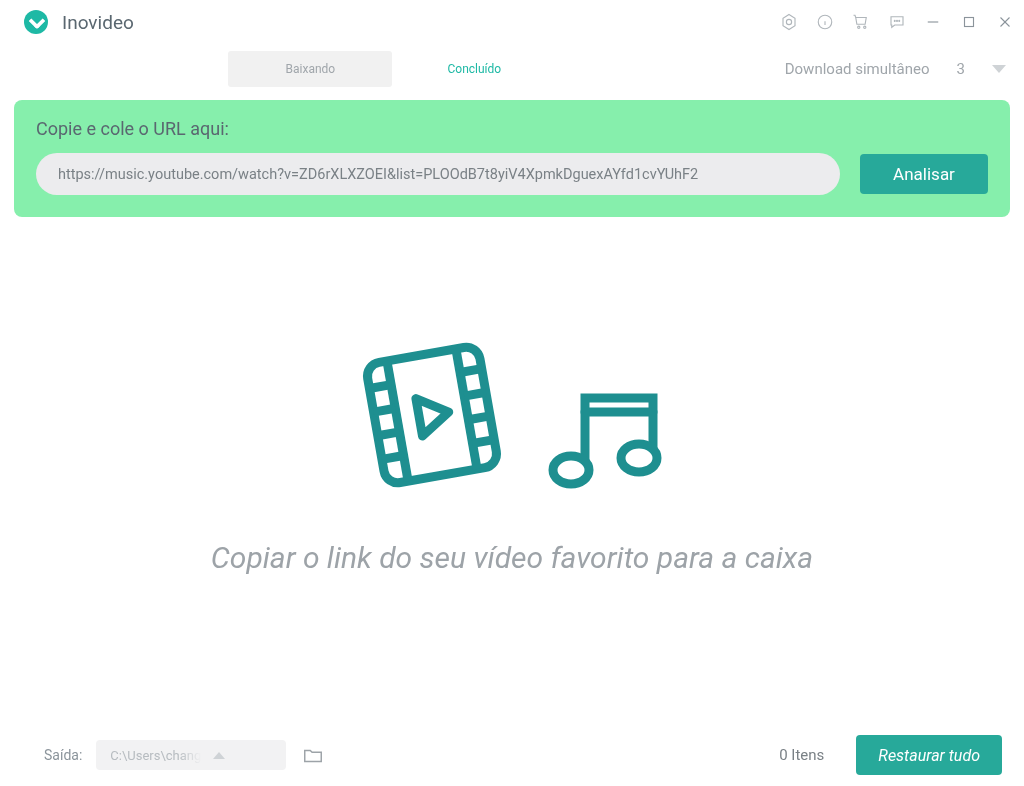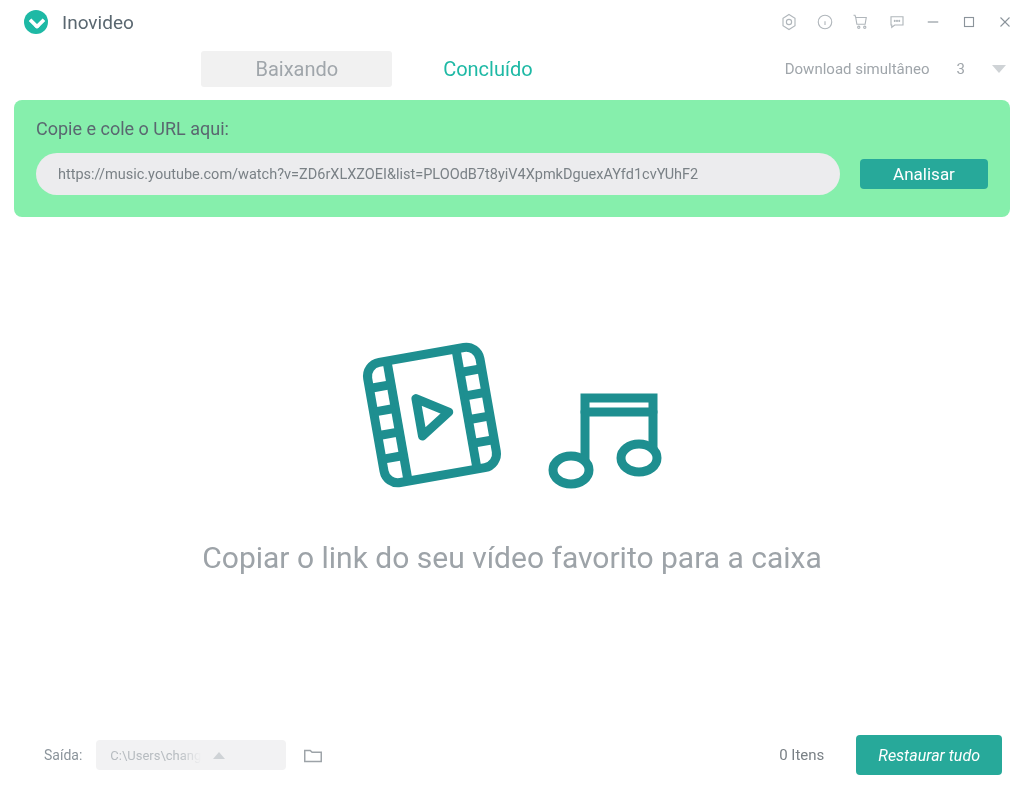--- a/index.html
+++ b/index.html
@@ -7,35 +7,35 @@
 .titlebar { height: 44px; display: flex; align-items: center; padding: 0 10px 0 24px; }
 .logo { width: 24px; height: 24px; border-radius: 50%; background: #1eb9a5; position: relative; margin-right: 14px; }
 .logo::after { content: ""; position: absolute; top: 5px; left: 7px; width: 8px; height: 8px; border-right: 4px solid #fff; border-bottom: 4px solid #fff; transform: rotate(45deg); border-radius: 0 0 3px 0; }
 .app-title { font-size: 19px; color: #5a6770; font-weight: 400; }
 .titlebar-icons { margin-left: auto; display: flex; gap: 18px; align-items: center; color: #b0b6bb; }
 .ticon { width: 18px; height: 18px; display: flex; align-items: center; justify-content: center; cursor: pointer; }
 .ticon svg { width: 18px; height: 18px; stroke: #b0b6bb; fill: none; stroke-width: 1.5; }
 .ticon.close svg, .ticon.min svg, .ticon.max svg { stroke: #8b949b; }
 .tab-row { height: 50px; display: flex; align-items: center; padding: 0 18px 0 0; }
 .tabs { margin-left: auto; margin-right: auto; display: flex; position: relative; left: 0; }
-.tab { width: 191px; height: 36px; display: flex; align-items: center; justify-content: center; font-size: 20px; cursor: pointer; border-radius: 3px; }
+.tab { width: 164px; height: 36px; display: flex; align-items: center; justify-content: center; font-size: 12px; cursor: pointer; border-radius: 3px; }
 .tab.inactive { color: #a0a6ab; background: #f1f1f1; }
 .tab.active { color: #1eb9a5; background: #ffffff; }
 .sim-dl { display: flex; align-items: center; gap: 23px; color: #a0a6ab; font-size: 15px; cursor: pointer; }
 .sim-num { color: #a0a6ab; padding: 0 4px; }
 .sim-caret { width: 0; height: 0; border-left: 7px solid transparent; border-right: 7px solid transparent; border-top: 8px solid #cfd3d6; }
 .url-panel { margin: 6px 14px 0 14px; background: #86efac; border-radius: 8px; padding: 18px 22px 22px 22px; }
 .url-label { color: #5a6770; font-size: 18px; margin-bottom: 14px; }
 .url-row { display: flex; gap: 20px; align-items: center; }
 .url-input { flex: 1; height: 42px; border-radius: 21px; border: none; background: #ececee; padding: 0 22px; font-size: 14.5px; color: #7a8186; outline: none; }
-.analyze-btn { width: 128px; height: 30px; background: #27a99a; border: none; border-radius: 4px; color: #fff; font-size: 17px; cursor: pointer; }
+.analyze-btn { width: 128px; height: 40px; background: #27a99a; border: none; border-radius: 4px; color: #fff; font-size: 17px; cursor: pointer; }
 .center-area { flex: 1; display: flex; flex-direction: column; align-items: center; justify-content: center; padding-bottom: 30px; }
 .illust { display: flex; align-items: flex-end; gap: 30px; margin-bottom: 46px; }
 .illust svg { display: block; }
-.center-text { color: #9da3a8; font-size: 30px; font-weight: 400; }
+.center-text { color: #9da3a8; font-size: 30px; font-weight: 400; font-style: italic; }
 .footer { height: 62px; display: flex; align-items: center; padding: 0 22px 0 44px; gap: 14px; }
 .out-label { color: #8b949b; font-size: 14px; }
 .out-path-wrap { background: #f2f2f3; border-radius: 4px; height: 30px; display: flex; align-items: center; padding: 0 10px 0 14px; gap: 6px; cursor: pointer; width: 190px; }
 .out-path { color: #b7bcc0; font-size: 13px; white-space: nowrap; overflow: hidden; }
 .out-path-fade { background: linear-gradient(90deg, rgba(242,242,243,0) 0%, #f2f2f3 80%); width: 28px; height: 100%; margin-left: -28px; position: relative; }
 .out-caret { width: 0; height: 0; border-left: 6px solid transparent; border-right: 6px solid transparent; border-bottom: 7px solid #cfd3d6; }
 .folder-icon { width: 22px; height: 22px; cursor: pointer; margin-left: 2px; }
 .folder-icon svg { width: 22px; height: 22px; stroke: #9da3a8; fill: none; stroke-width: 1.6; }
 .items-count { margin-left: auto; color: #7a8186; font-size: 15px; margin-right: 18px; }
 .foot-btn { height: 40px; padding: 0 22px; background: #27a99a; border: none; border-radius: 4px; color: #fff; font-size: 16px; cursor: pointer; font-style: italic; }

